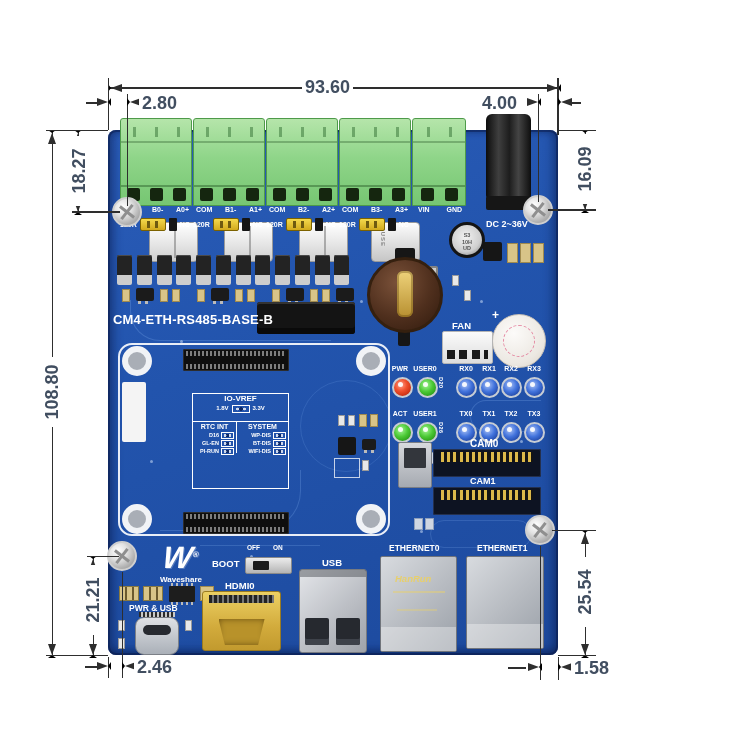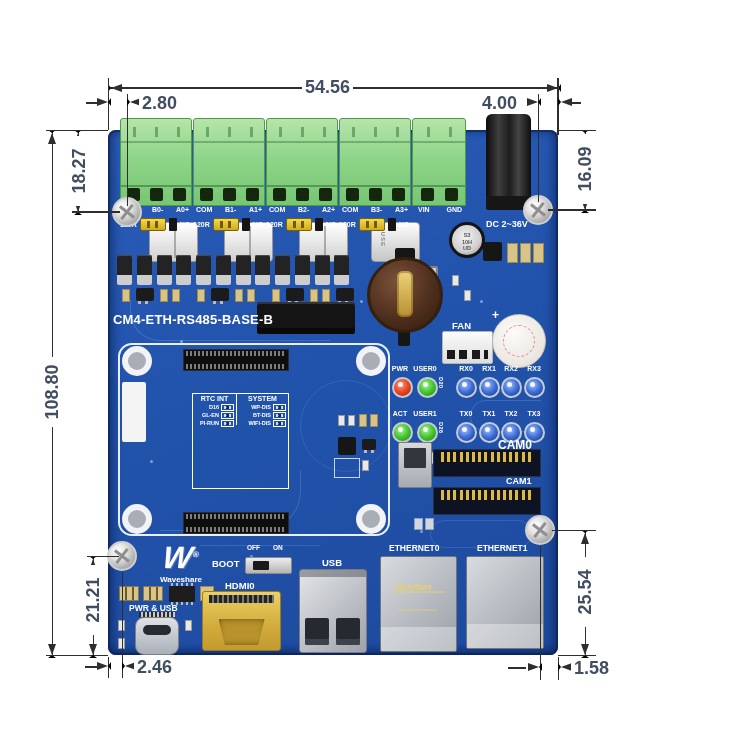--- a/index.html
+++ b/index.html
@@ -168,21 +168,21 @@
 </head>
 <body>
 
 <div id="stage">
 
   <div class="dl" style="left:108px;top:87px;width:450px;height:1.5px;"></div>
   <div class="ar ar-l" style="left:108px;top:83.5px;"></div>
   <div class="ar ar-r" style="left:547px;top:83.5px;"></div>
   <div class="dl" style="left:107.5px;top:78px;width:1.5px;height:52px;"></div>
   <div class="dl" style="left:557px;top:78px;width:1.5px;height:57px;"></div>
-  <div class="hdim" style="left:302px;top:77px;">54.56</div>
+  <div class="hdim" style="left:302px;top:77px;">93.60</div>
 
   <div class="dl" style="left:126.5px;top:94px;width:1.5px;height:112px;"></div>
   <div class="dl" style="left:86px;top:102px;width:12px;height:1.5px;"></div>
   <div class="ar ar-r" style="left:97px;top:98px;"></div>
   <div class="ar ar-l" style="left:127px;top:98px;"></div>
   <div class="hdim" style="left:139px;top:93px;">2.80</div>
 
   <div class="dl" style="left:537.5px;top:94px;width:1.5px;height:108px;"></div>
   <div class="hdim" style="left:479px;top:93px;">4.00</div>
   <div class="ar ar-r" style="left:527px;top:98px;"></div>
@@ -413,20 +413,28 @@
   <div class="cm4out"></div>
   <div class="standoff" style="left:122px;top:346px;"></div>
   <div class="standoff" style="left:356px;top:346px;"></div>
   <div class="standoff" style="left:122px;top:504px;"></div>
   <div class="standoff" style="left:356px;top:504px;"></div>
   <div class="b2b" style="top:349px;"></div>
   <div class="b2b" style="top:512px;"></div>
   <div class="whitebox"></div>
 
   <div class="cfg">
+    <div class="sec" style="height:28px;">
+      <div class="ttl">IO-VREF</div>
+      <div class="row">
+        <span>1.8V</span>
+        <span class="jmp"></span>
+        <span>3.3V</span>
+      </div>
+    </div>
     <div class="cols" style="height:31px;">
       <div class="c1">
         <div class="ttl" style="font-size:7px;line-height:9px;">RTC INT</div>
         <div class="rrow">
             <span>D16</span>
             <span class="jmp sm"></span>
           </div>
         <div class="rrow">
             <span>GL-EN</span>
             <span class="jmp sm"></span>
@@ -489,23 +497,23 @@
   <div class="led led-blue" style="left:479px;top:422px;"></div>
   <div class="led led-blue" style="left:501px;top:422px;"></div>
   <div class="led led-blue" style="left:524px;top:422px;"></div>
   <div class="vref" style="left:438px;top:422px;">D26</div>
 
   <div class="vconn"></div>
   <div class="padpair" style="left:414px;top:452px;">
       <i></i>
       <i></i>
     </div>
-  <div class="t" style="left:470px;top:438px;font-size:12px;margin-left:28px;">CAM0</div>
+  <div class="t" style="left:470px;top:438px;font-size:10px;">CAM0</div>
   <div class="cam" style="top:449px;"></div>
-  <div class="t" style="left:470px;top:476px;font-size:9px;margin-left:36px;">CAM1</div>
+  <div class="t" style="left:470px;top:476px;font-size:9px;">CAM1</div>
   <div class="cam" style="top:487px;"></div>
   <div class="padpair" style="left:414px;top:518px;">
       <i></i>
       <i></i>
     </div>
 
   <div class="logoW"><span>W</span><sup style="font-size:8px;font-style:normal;">®</sup></div>
   <div class="t" style="left:160px;top:575px;font-size:8px;">Waveshare</div>
 
   <div class="t" style="left:247px;top:544px;font-size:6.5px;">OFF</div>
@@ -528,20 +536,20 @@
   <div class="t" style="left:225px;top:580px;font-size:9.5px;">HDMI0</div>
   <div class="hdmi"></div>
 
   <div class="t" style="left:322px;top:557px;font-size:9.5px;">USB</div>
   <div class="usb2"></div>
   <div class="usbslot" style="left:305px;top:618px;"></div>
   <div class="usbslot" style="left:336px;top:618px;"></div>
 
   <div class="t" style="left:389px;top:543px;font-size:8.5px;">ETHERNET0</div>
   <div class="eth" style="left:380px;width:77px;height:96px;">
-    <span class="t" style="left:14px;top:24px;color:#e7cf6d;font-size:9.5px;font-style:italic;">HanRun</span>
+    <span class="t" style="left:14px;top:16px;color:#e7cf6d;font-size:9.5px;font-style:italic;">HanRun</span>
     <span style="position:absolute;left:12px;top:34px;width:52px;height:2px;background:rgba(231,207,109,.5);"></span>
     <span style="position:absolute;left:16px;top:52px;width:40px;height:2px;background:rgba(231,207,109,.4);"></span>
   </div>
   <div class="t" style="left:477px;top:543px;font-size:8.5px;">ETHERNET1</div>
   <div class="eth" style="left:466px;width:78px;height:93px;"></div>
 
 </div>
 
 </body></html>

